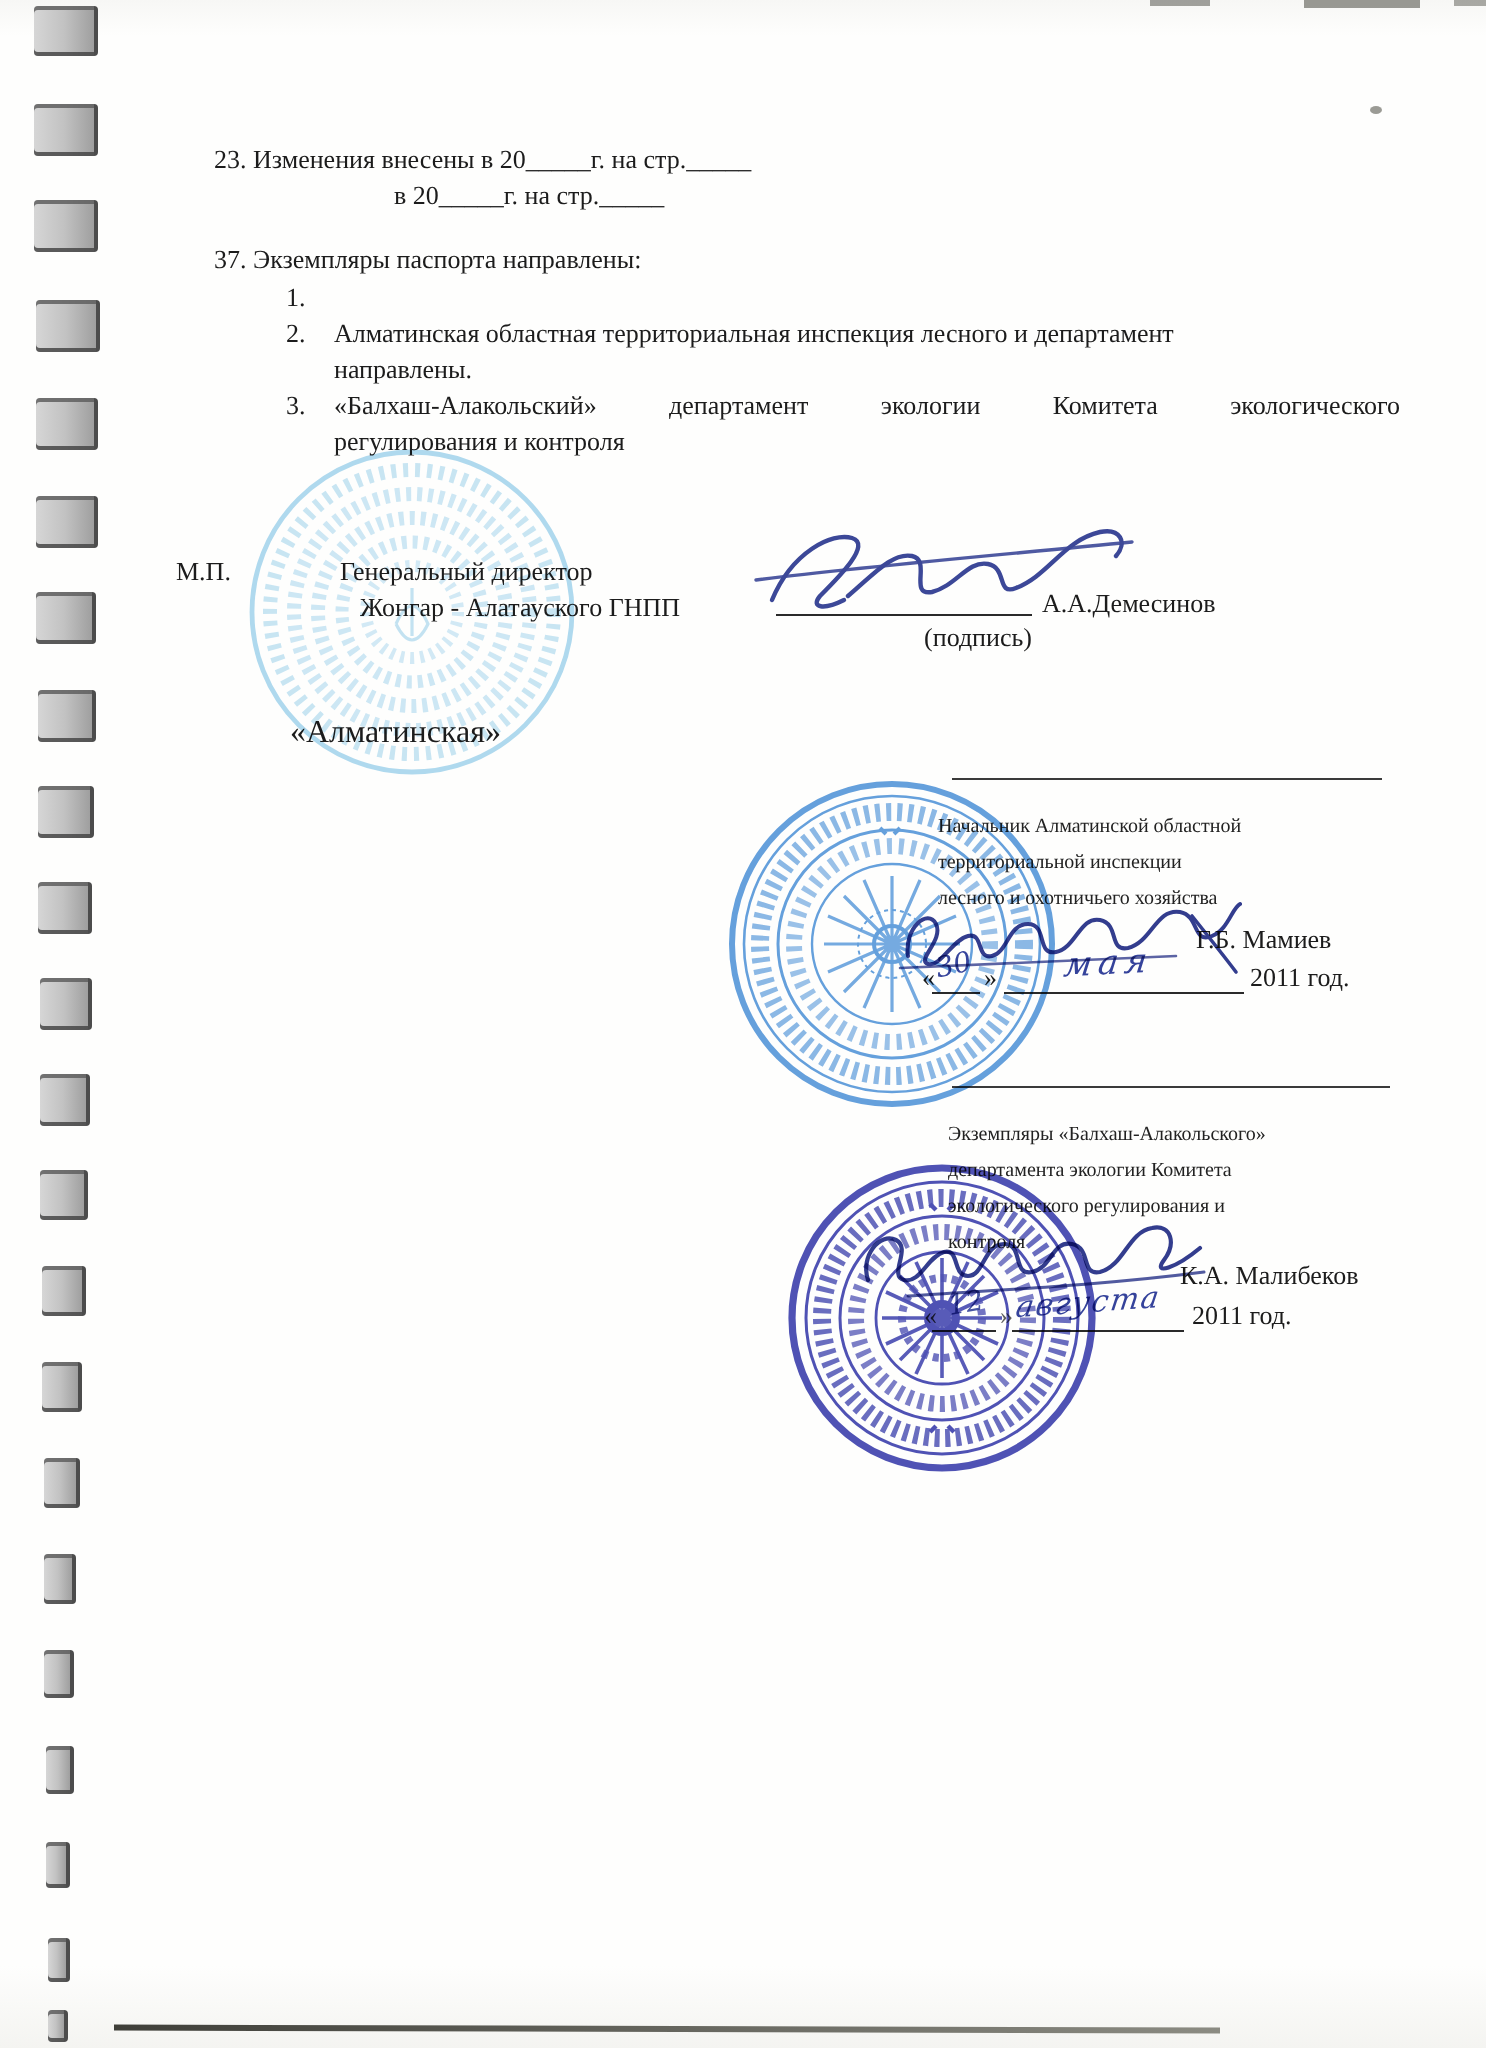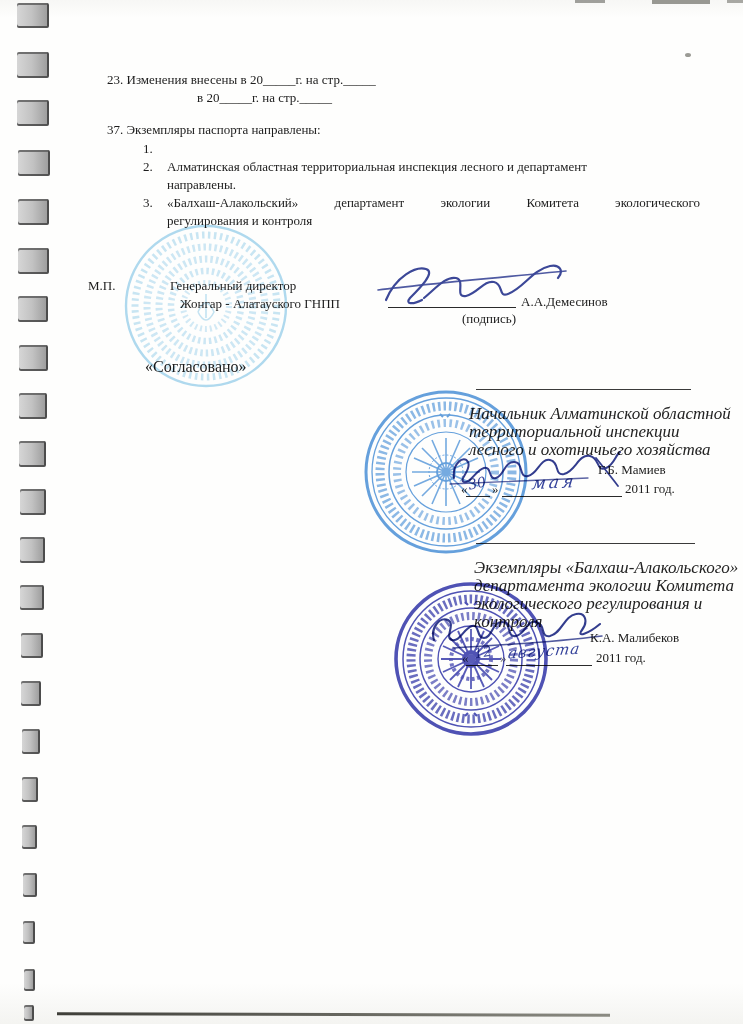--- a/index.html
+++ b/index.html
@@ -1,19 +1,19 @@
 <!DOCTYPE html>
 <html><head>
 <meta charset="utf-8">
 <style>
   html,body{margin:0;padding:0;}
   body{width:743px;height:1024px;position:relative;background:#fbfbfa;font-family:"Liberation Serif",serif;overflow:hidden;}
   .page{position:absolute;inset:0;background:linear-gradient(180deg,#f7f7f5 0,#fefefd 18px,#fefefd 96%,#f4f4f1 100%);}
   .t{position:absolute;white-space:nowrap;color:#1c1c1c;font-size:13px;line-height:17px;}
-  .it{font-style:italic;font-size:17px;color:#222;}
+  .it{font-size:10px;color:#222;}
   .just{white-space:normal;text-align:justify;text-align-last:justify;width:533px;font-family:Liberation Serif, serif;}
   .hand{position:absolute;display:inline-block;font-family:"DejaVu Serif",serif;font-style:italic;color:#35439b;white-space:nowrap;}
   .uline{position:absolute;border-bottom:1.2px solid #2a2a2a;height:1px;}
   .hole{position:absolute;background:linear-gradient(to right,#d6d6d6 0%,#c2c2c2 50%,#9f9f9f 100%);border-right:2px solid #4c4c4c;border-radius:2px;box-shadow:inset 0 2px 0 rgba(95,95,95,.85),inset 0 -2px 0 rgba(70,70,70,.85);}
   .stamp{position:absolute;mix-blend-mode:multiply;}
   .sig{position:absolute;mix-blend-mode:multiply;}
   .artifact{position:absolute;background:#585850;}
 </style>
 </head>
 <body>
@@ -66,21 +66,21 @@
   <div class="t just" style="left:167px;top:194px">«Балхаш-Алакольский» департамент экологии Комитета экологического</div>
   <div class="t" style="left:167px;top:212px">регулирования и контроля</div>
 
   <div class="t" style="left:88px;top:277px">М.П.</div>
   <div class="t" style="left:170px;top:277px">Генеральный директор</div>
   <div class="t" style="left:180px;top:295px">Жонгар - Алатауского ГНПП</div>
   <div class="uline" style="left:388px;top:306px;width:128px"></div>
   <div class="t" style="left:388px;top:310px;width:128px;text-align:right;white-space:normal">(подпись)</div>
   <div class="t" style="left:521px;top:293px">А.А.Демесинов</div>
 
-  <div class="t" style="left:145px;top:358px;font-size:16px">«Согласовано»</div>
+  <div class="t" style="left:145px;top:358px;font-size:16px">«Алматинская»</div>
 
   <div class="uline" style="left:476px;top:388px;width:215px;border-color:#3a3a3a"></div>
   <div class="t it" style="left:469px;top:405px">Начальник Алматинской областной</div>
   <div class="t it" style="left:469px;top:423px">территориальной инспекции</div>
   <div class="t it" style="left:469px;top:441px">лесного и охотничьего хозяйства</div>
   <div class="t" style="left:598px;top:461px">Г.Б. Мамиев</div>
   <div class="t" style="left:461px;top:480px">«</div>
   <div class="hand" style="left:468px;top:475px;font-size:14px;transform:rotate(-12deg)">30</div>
   <div class="uline" style="left:466px;top:495px;width:24px"></div>
   <div class="t" style="left:492px;top:480px">»</div>

